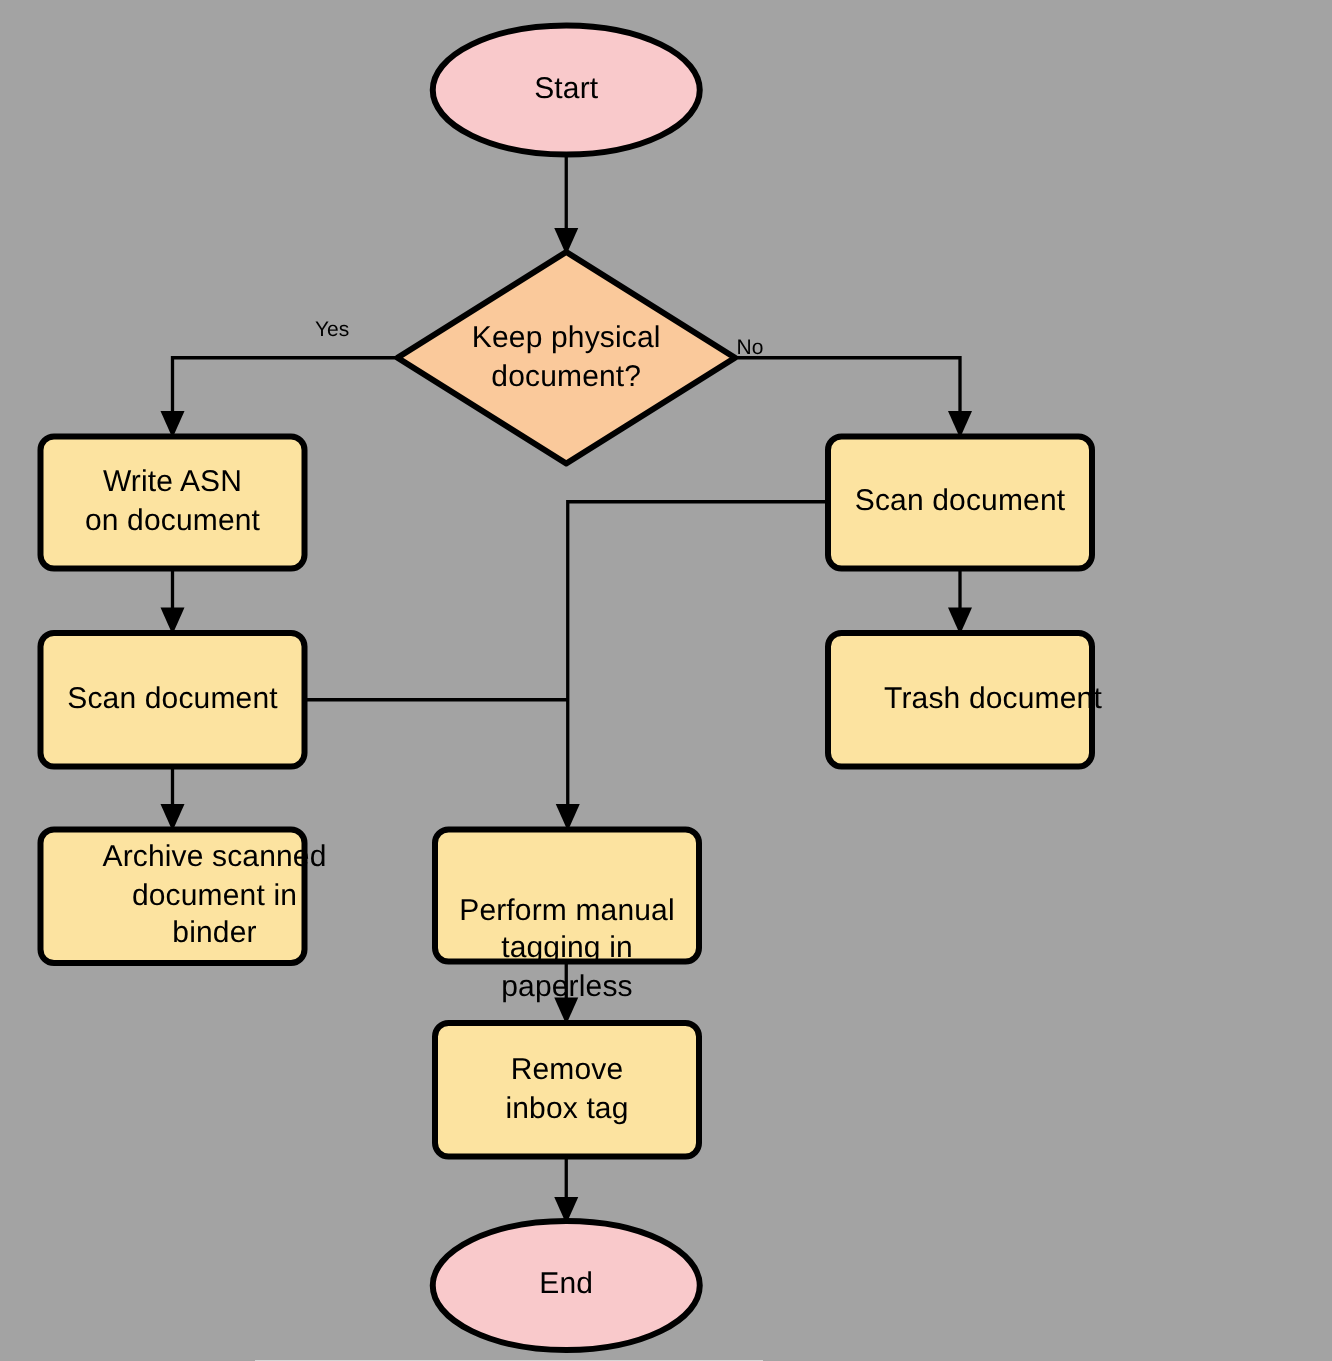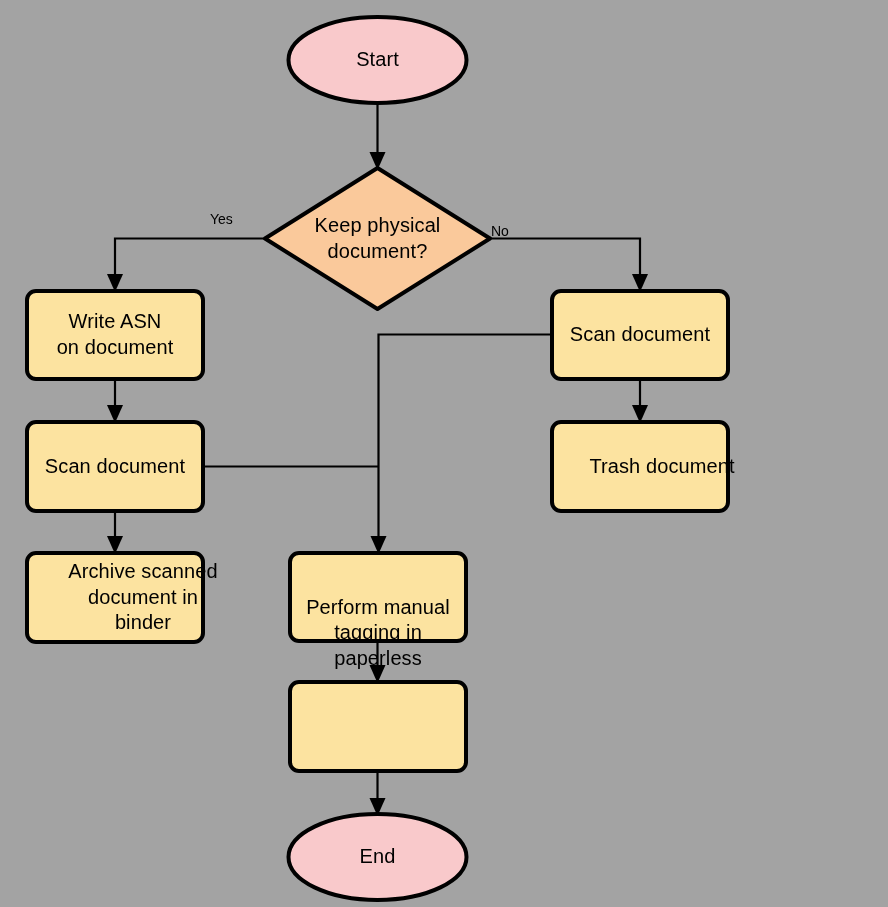--- a/index.html
+++ b/index.html
@@ -154,20 +154,22 @@
 binder</div>
 
   <div class="node-label" style="left:551px; top:290px; width:178px; height:90px;">Scan document</div>
 
   <div class="node-label" style="left:573px; top:421px; width:178px; height:91px;">Trash document</div>
 
   <div class="node-label" style="left:289px; top:552px; width:178px; height:90px;margin-top:36px;">Perform manual
 tagging in
 paperless</div>
 
+  <div class="node-label" style="left:289px; top:681px; width:178px; height:91px;">Remove
+inbox tag</div>
 
   <div class="node-label terminator-label" style="left:288px; top:814px; width:179px; height:86px;">End</div>
 
   <div class="edge-label" style="left:210px; top:211px;">Yes</div>
 
   <div class="edge-label" style="left:491px; top:211px;margin-top:12px;">No</div>
 
 
 </div>
 

